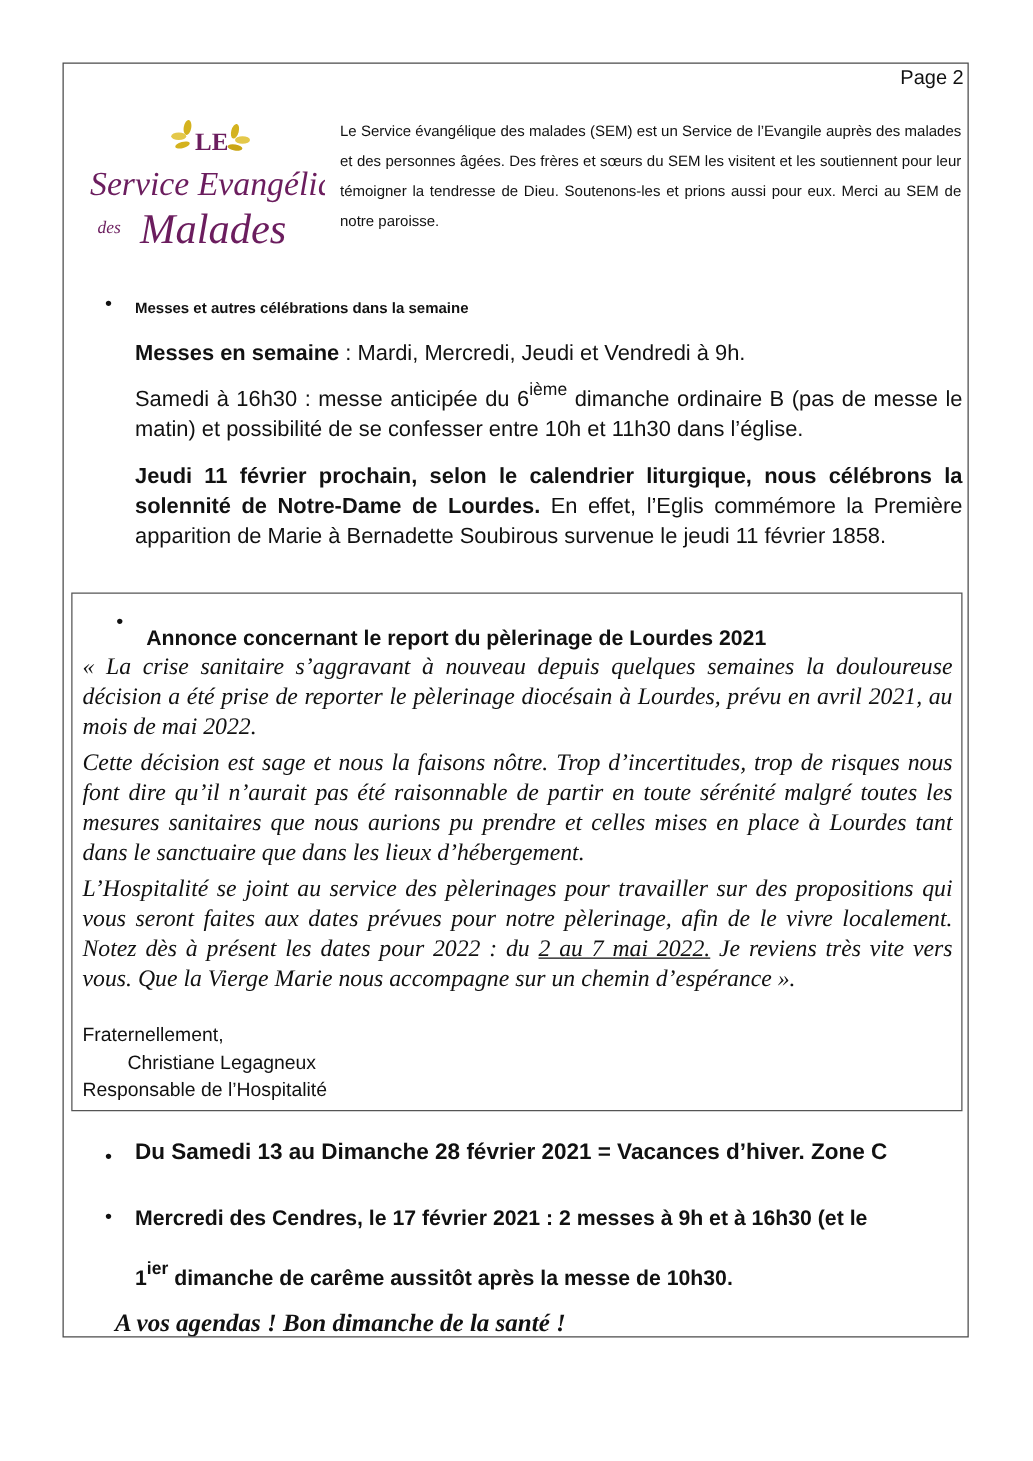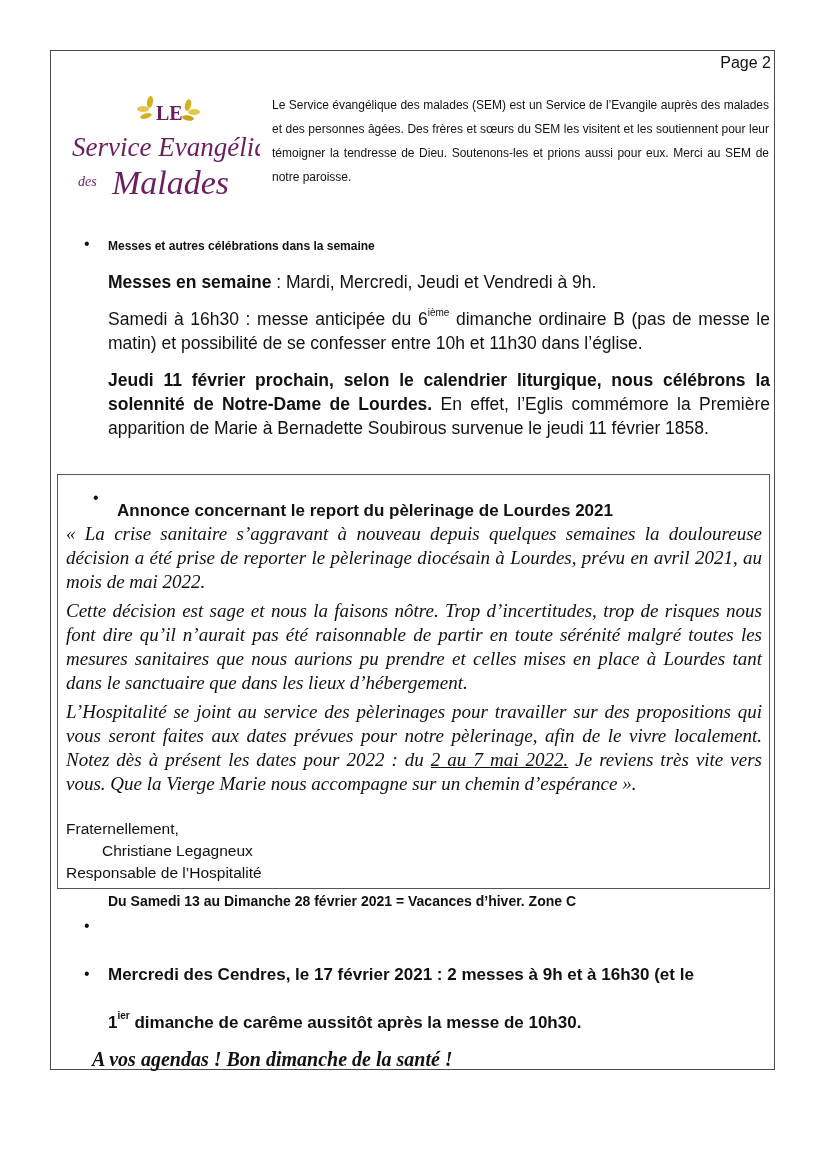--- a/index.html
+++ b/index.html
@@ -20,21 +20,21 @@
   .just { text-align: justify; }
 
   .inner-box { position: absolute; left: 57px; top: 474px; width: 713px; height: 415px;
                border: 1.5px solid #555; box-sizing: border-box; }
   .ital { font-family: "Liberation Serif", serif; font-style: italic; font-size: 19px;
           line-height: 24px; text-align: justify; position: absolute; left: 66px; width: 696px; }
   .u { text-decoration: underline; }
   .sign { position: absolute; left: 66px; font-size: 15.5px; line-height: 22px; }
   .closing { position: absolute; left: 92px; top: 1028px; font-family: "Liberation Serif", serif;
              font-style: italic; font-weight: bold; font-size: 20px; margin-top: 20px; }
-  sup { font-size: 10px; vertical-align: 9px; line-height: 0; }
+  sup { font-size: 14px; vertical-align: 9px; line-height: 0; }
 </style>
 </head>
 <body>
 
 <div class="page-frame"></div>
 <div class="page-number">Page 2</div>
 
 <svg class="logo" viewBox="0 0 190 104">
   <g>
     <ellipse cx="80" cy="6" rx="3" ry="6" fill="#d4b21e" transform="rotate(10 80 6)"></ellipse>
@@ -67,19 +67,19 @@
 
 <div class="ital" style="top:522px;">« La crise sanitaire s’aggravant à nouveau depuis quelques semaines la douloureuse décision a été prise de reporter le pèlerinage diocésain à Lourdes, prévu en avril 2021, au mois de mai 2022.</div>
 <div class="ital" style="top:599px;">Cette décision est sage et nous la faisons nôtre. Trop d’incertitudes, trop de risques nous font dire qu’il n’aurait pas été raisonnable de partir en toute sérénité malgré toutes les mesures sanitaires que nous aurions pu prendre et celles mises en place à Lourdes tant dans le sanctuaire que dans les lieux d’hébergement.</div>
 <div class="ital" style="top:700px;"><span>L’Hospitalité se joint au service des pèlerinages pour travailler sur des propositions qui vous seront faites aux dates prévues pour notre pèlerinage, afin de le vivre localement.  Notez dès à présent les dates pour 2022 : du </span><span class="u">2 au 7 mai 2022.</span><span>  Je reviens très vite vers vous.  Que la Vierge Marie nous accompagne sur un chemin d’espérance ».</span></div>
 
 <div class="sign" style="top:818px;">Fraternellement,</div>
 <div class="sign" style="top:840px;margin-left:36px;">Christiane Legagneux</div>
 <div class="sign" style="top:862px;">Responsable de l’Hospitalité</div>
 
 <div class="bullet" style="left:84px; top:917px;">•</div>
-<div class="sec b" style="left:108px; top:889px; font-size:14px;">Du Samedi 13 au Dimanche 28 février 2021 = Vacances d’hiver. Zone C</div>
+<div class="sec b" style="left:108px; top:909px; font-size:18px;">Du Samedi 13 au Dimanche 28 février 2021 = Vacances d’hiver. Zone C</div>
 
 <div class="bullet" style="left:84px; top:965px;">•</div>
 <div class="sec b" style="left:108px; top:963px; font-size:17px; width:662px;">Mercredi des Cendres, le 17 février 2021 : 2 messes à 9h et à 16h30 (et le</div>
 <div class="sec b" style="left:108px; top:987px; font-size:17px;margin-top:24px;"><span>1</span><sup>ier</sup><span> dimanche de carême aussitôt après la messe de 10h30.</span></div>
 
 <div class="closing">A vos agendas !  Bon dimanche de la santé !</div>
 
 </body></html>

